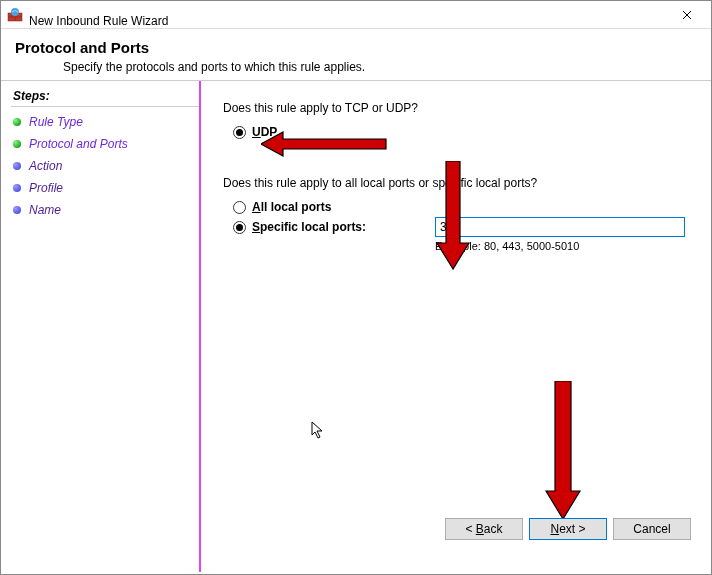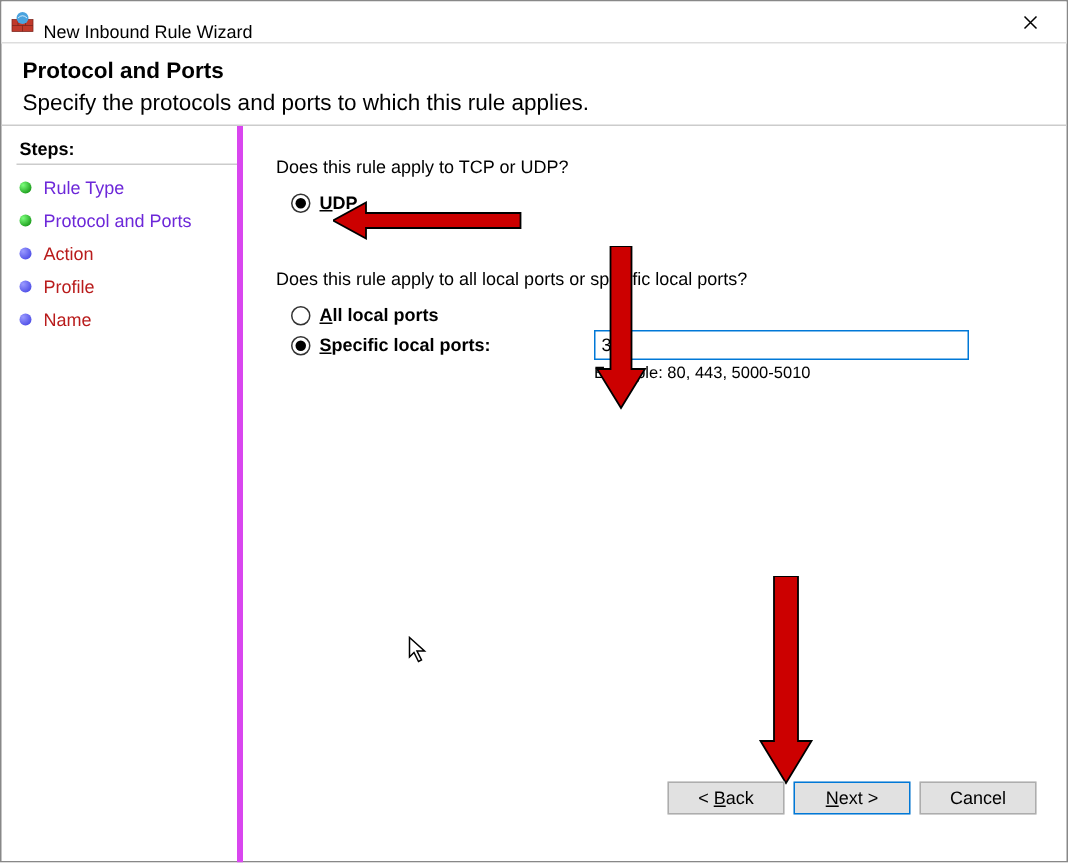--- a/index.html
+++ b/index.html
@@ -43,31 +43,32 @@
   .header {
     padding: 10px 14px 6px 14px;
     border-bottom: 1px solid #ccc;
   }
   .header h1 {
     margin: 0 0 4px 0;
     font-size: 15px;
     font-weight: bold;
     color: #000;
   }
-  .header .subtitle { font-size: 15px; color: #000; }
+  .header .subtitle { font-size: 12px; color: #000; margin-left: 48px; }
 
   .body {
     display: flex;
     height: calc(575px - 28px - 56px);
     position: relative;
   }
   .sidebar {
-    width: 161px;
+    width: 200px;
     padding: 8px 0 0 10px;
-    border-right: 4px solid #d946ef;
+    border-right: 2px solid #d946ef;
+    font-style: italic;
   }
   .sidebar .steps-label {
     font-weight: bold;
     font-size: 12px;
     margin-bottom: 4px;
     border-bottom: 1px solid #ccc;
     padding-bottom: 3px;
     padding-left: 2px;
   }
   .step {
@@ -79,21 +80,21 @@
   .step .bullet {
     width: 8px; height: 8px;
     border-radius: 50%;
     margin-right: 8px;
     flex-shrink: 0;
   }
   .bullet.done { background: radial-gradient(circle at 30% 30%, #7cff7c, #008000); }
   .bullet.pending { background: radial-gradient(circle at 30% 30%, #9a9aff, #3a3ae0); }
   .step.current .step-label,
   .step.done .step-label { color: #6d28d9; }
-  .step .step-label { color: #b91c1c; }
+  .step .step-label { color: #4c1d95; }
 
   .content {
     flex: 1;
     position: relative;
     padding: 20px 24px 0 22px;
   }
   .q { margin-bottom: 10px; }
   .radio-row {
     display: flex;
     align-items: center;

